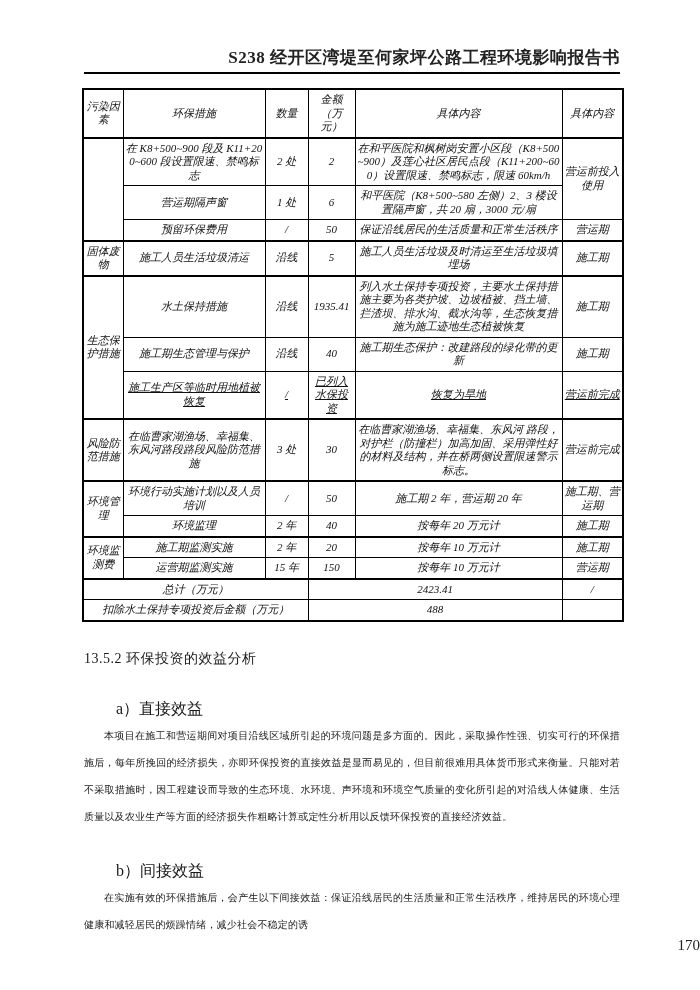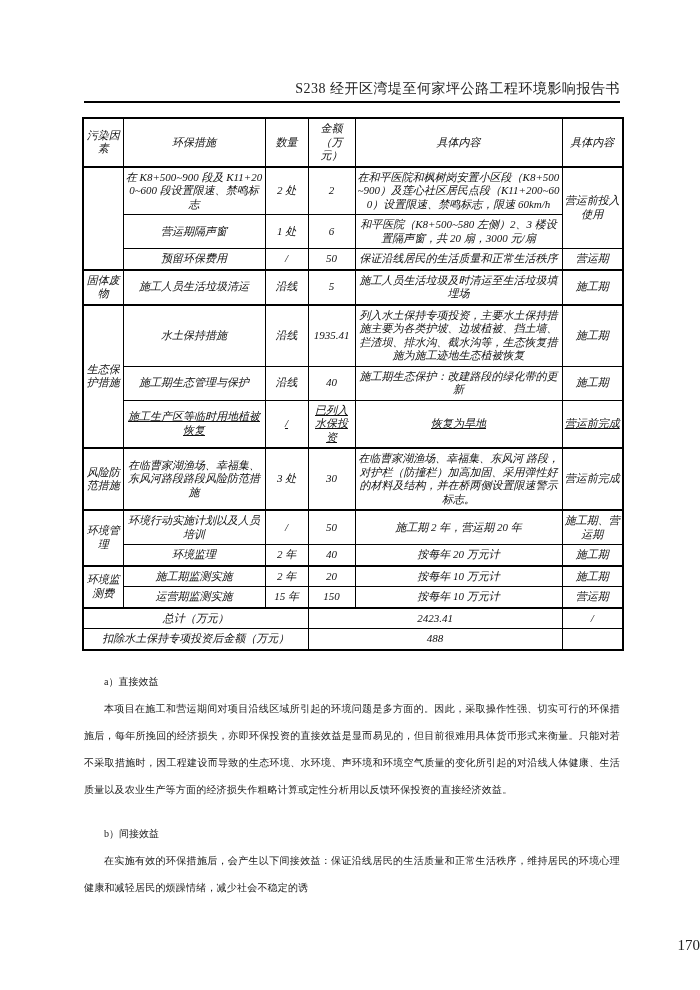--- a/index.html
+++ b/index.html
@@ -2,34 +2,34 @@
 <html><head>
 <meta charset="utf-8">
 <style>
   html,body{margin:0;padding:0;background:#888;}
   .page{
     width:700px;height:990px;background:#ffffff;margin:0 auto;
     font-family:"Liberation Serif","DejaVu Serif",serif;color:#1a1a1a;
     position:relative;overflow:hidden;box-sizing:border-box;
   }
   .content{margin:0 80px 0 84px;width:536px;}
-  .doc-header{padding-top:80px;text-align:right;font-size:14px;letter-spacing:.5px;color:#222;}
+  .doc-header{padding-top:46px;text-align:right;font-size:17px;letter-spacing:.5px;color:#222;font-weight:bold;}
   .header-rule{border-top:2px solid #000;margin-top:3px;}
   table.inv{
     border-collapse:collapse;table-layout:fixed;width:540px;margin-top:14px;margin-left:-2px;
     font-size:11px;line-height:13.5px;color:#111;font-style:italic;
   }
   table.inv{border:2px solid #000;}
   table.inv td{border:1px solid #000;text-align:center;vertical-align:middle;padding:3px 2px;word-break:break-all;}
   table.inv tr.g td{border-top-width:2px;}
   td.pad-narrow{padding-left:7px;padding-right:7px;}
   td.period{padding-left:6px;padding-right:6px;}
   td.u, .u{text-decoration:underline;}
   .sec-heading{margin-top:28px;font-size:14px;letter-spacing:.5px;}
-  .sub-heading{margin-top:17px;font-size:10px;text-indent:2em;line-height:27px;}
+  .sub-heading{margin-top:27px;font-size:16px;text-indent:2em;line-height:27px;}
   .para{font-size:10px;line-height:27px;text-align:justify;text-indent:2em;margin:0;letter-spacing:.2px;}
   .page-num{position:absolute;bottom:36px;left:0;width:100%;text-align:right;font-size:15px;color:#222;}
 </style>
 </head>
 <body>
 
 <div class="page">
   <div class="content">
 
     <div class="doc-header">S238 经开区湾堤至何家坪公路工程环境影响报告书</div>
@@ -148,20 +148,21 @@
           <td class="period">/</td>
         </tr>
         <tr>
           <td colspan="3">扣除水土保持专项投资后金额（万元）</td>
           <td colspan="2">488</td>
           <td class="period"></td>
         </tr>
       </tbody>
     </table>
 
+    <div class="sec-heading">13.5.2 环保投资的效益分析</div>
     <div class="sub-heading">a）直接效益</div>
     <p class="para">本项目在施工和营运期间对项目沿线区域所引起的环境问题是多方面的。因此，采取操作性强、切实可行的环保措施后，每年所挽回的经济损失，亦即环保投资的直接效益是显而易见的，但目前很难用具体货币形式来衡量。只能对若不采取措施时，因工程建设而导致的生态环境、水环境、声环境和环境空气质量的变化所引起的对沿线人体健康、生活质量以及农业生产等方面的经济损失作粗略计算或定性分析用以反馈环保投资的直接经济效益。</p>
     <div class="sub-heading">b）间接效益</div>
     <p class="para">在实施有效的环保措施后，会产生以下间接效益：保证沿线居民的生活质量和正常生活秩序，维持居民的环境心理健康和减轻居民的烦躁情绪，减少社会不稳定的诱</p>
 
   </div>
   <div class="page-num">170</div>
 </div>
 
 </body></html>

